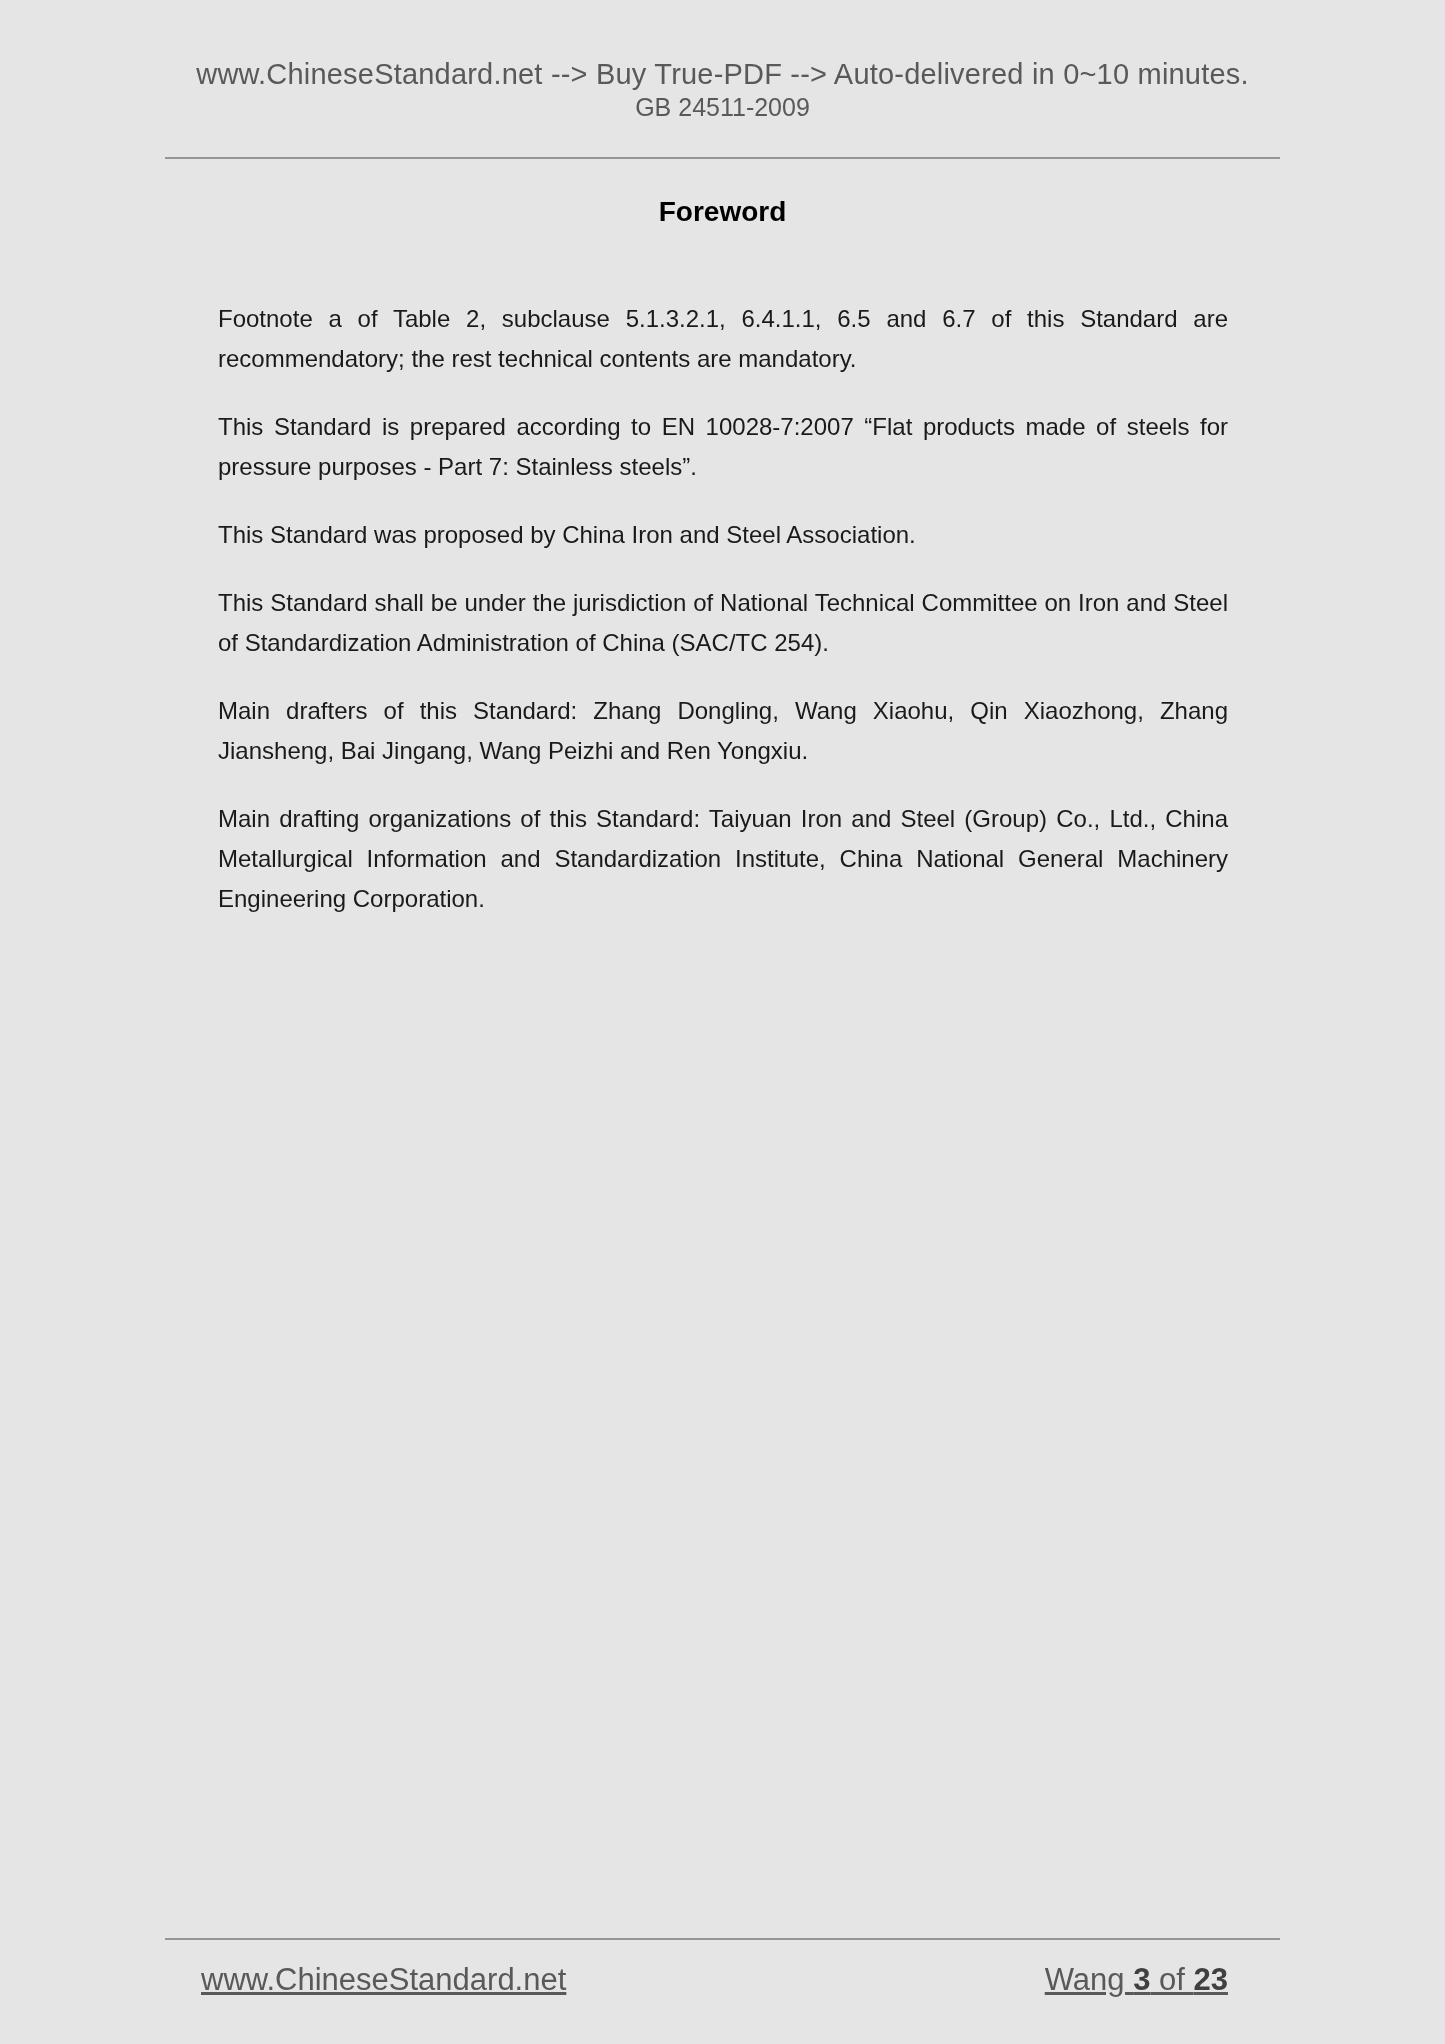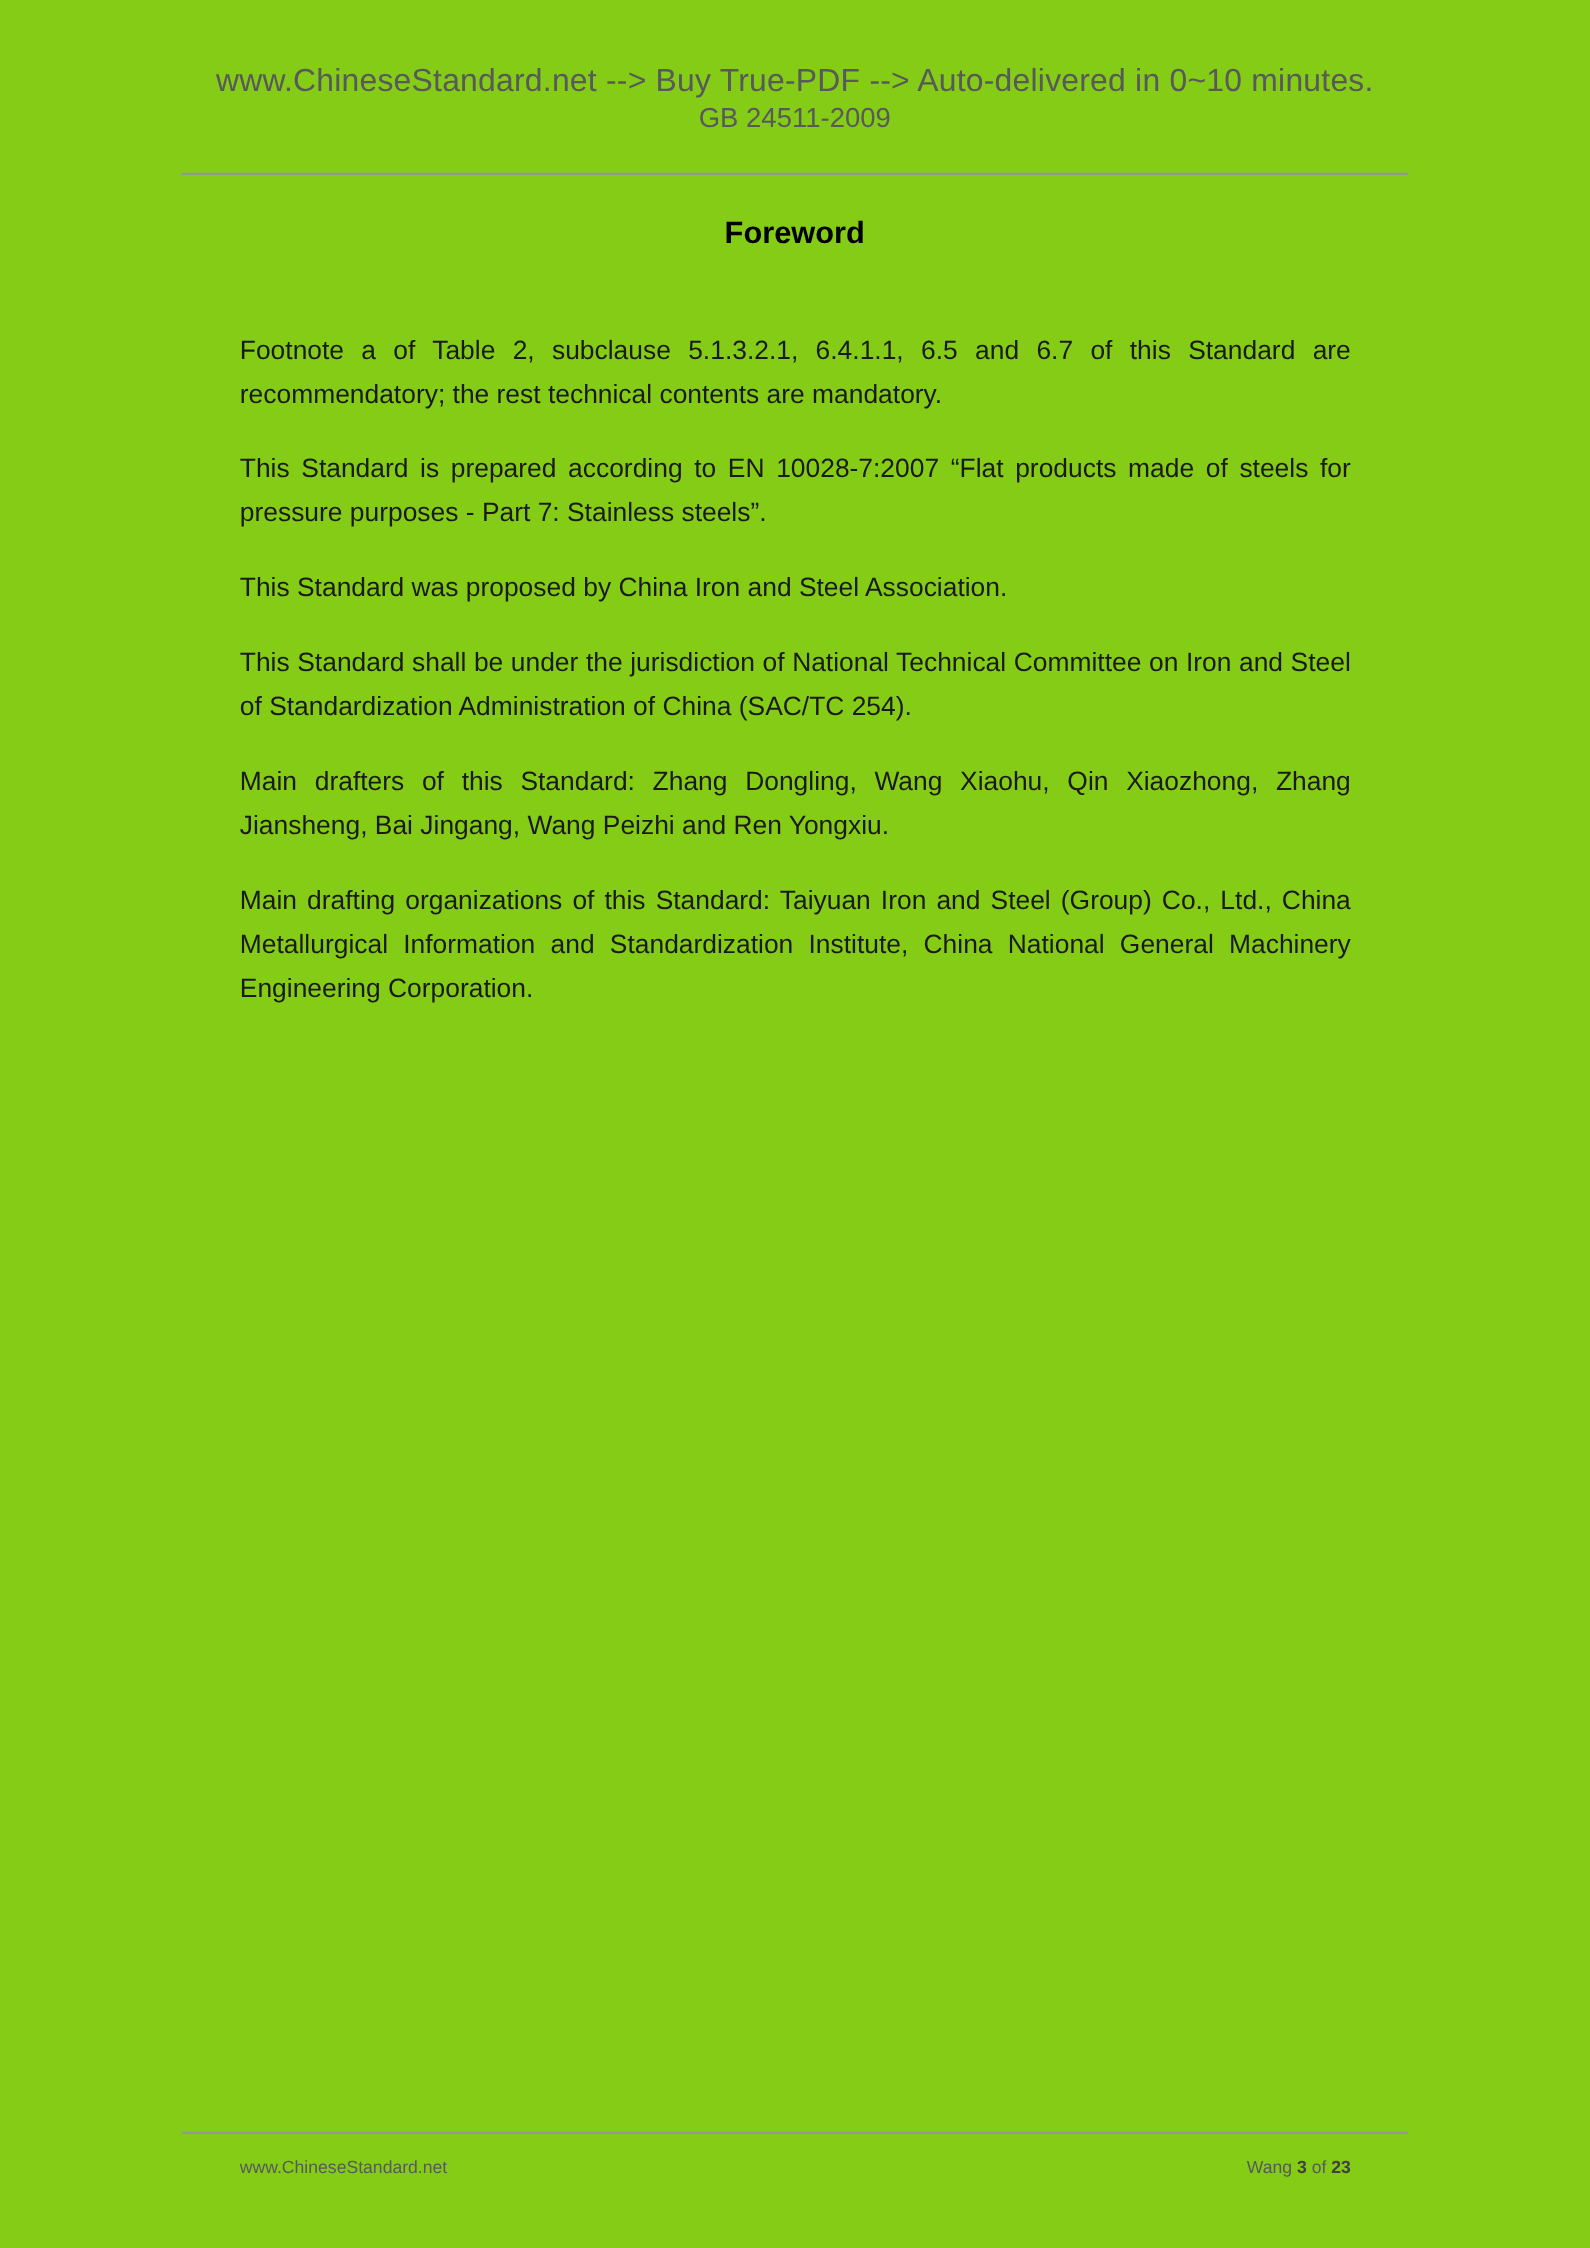--- a/index.html
+++ b/index.html
@@ -8,21 +8,21 @@
     font-family: "Liberation Sans", sans-serif;
     width: 1445px;
     height: 2044px;
     position: relative;
     color: #231f20;
   }
   .page {
     position: relative;
     width: 1445px;
     height: 2044px;
-    background: #84cc16;
+    background: #e5e5e5;
     overflow: hidden;
   }
   .header {
     position: absolute;
     top: 58px;
     left: 0;
     width: 100%;
     text-align: center;
     color: #58595b;
   }
@@ -62,27 +62,28 @@
     font-size: 24px;
     line-height: 40px;
     text-align: justify;
     margin-bottom: 28px;
     color: #1a1a1a;
     margin-top: 11px;
   }
   .footer-row {
     position: absolute;
     top: 1962px;
-    left: 218px;
+    left: 201px;
     right: 217px;
     display: flex;
     justify-content: space-between;
     align-items: baseline;
-    font-size: 16px;
+    font-size: 31px;
     color: #58595b;
+    text-decoration: underline;
   }
   .footer-row b { font-weight: bold; color: #404042; }
 </style>
 </head>
 <body>
 
 <div class="page">
 
   <div class="header">
     <div class="header-line1">www.ChineseStandard.net --&gt; Buy True-PDF --&gt; Auto-delivered in 0~10 minutes.</div>

